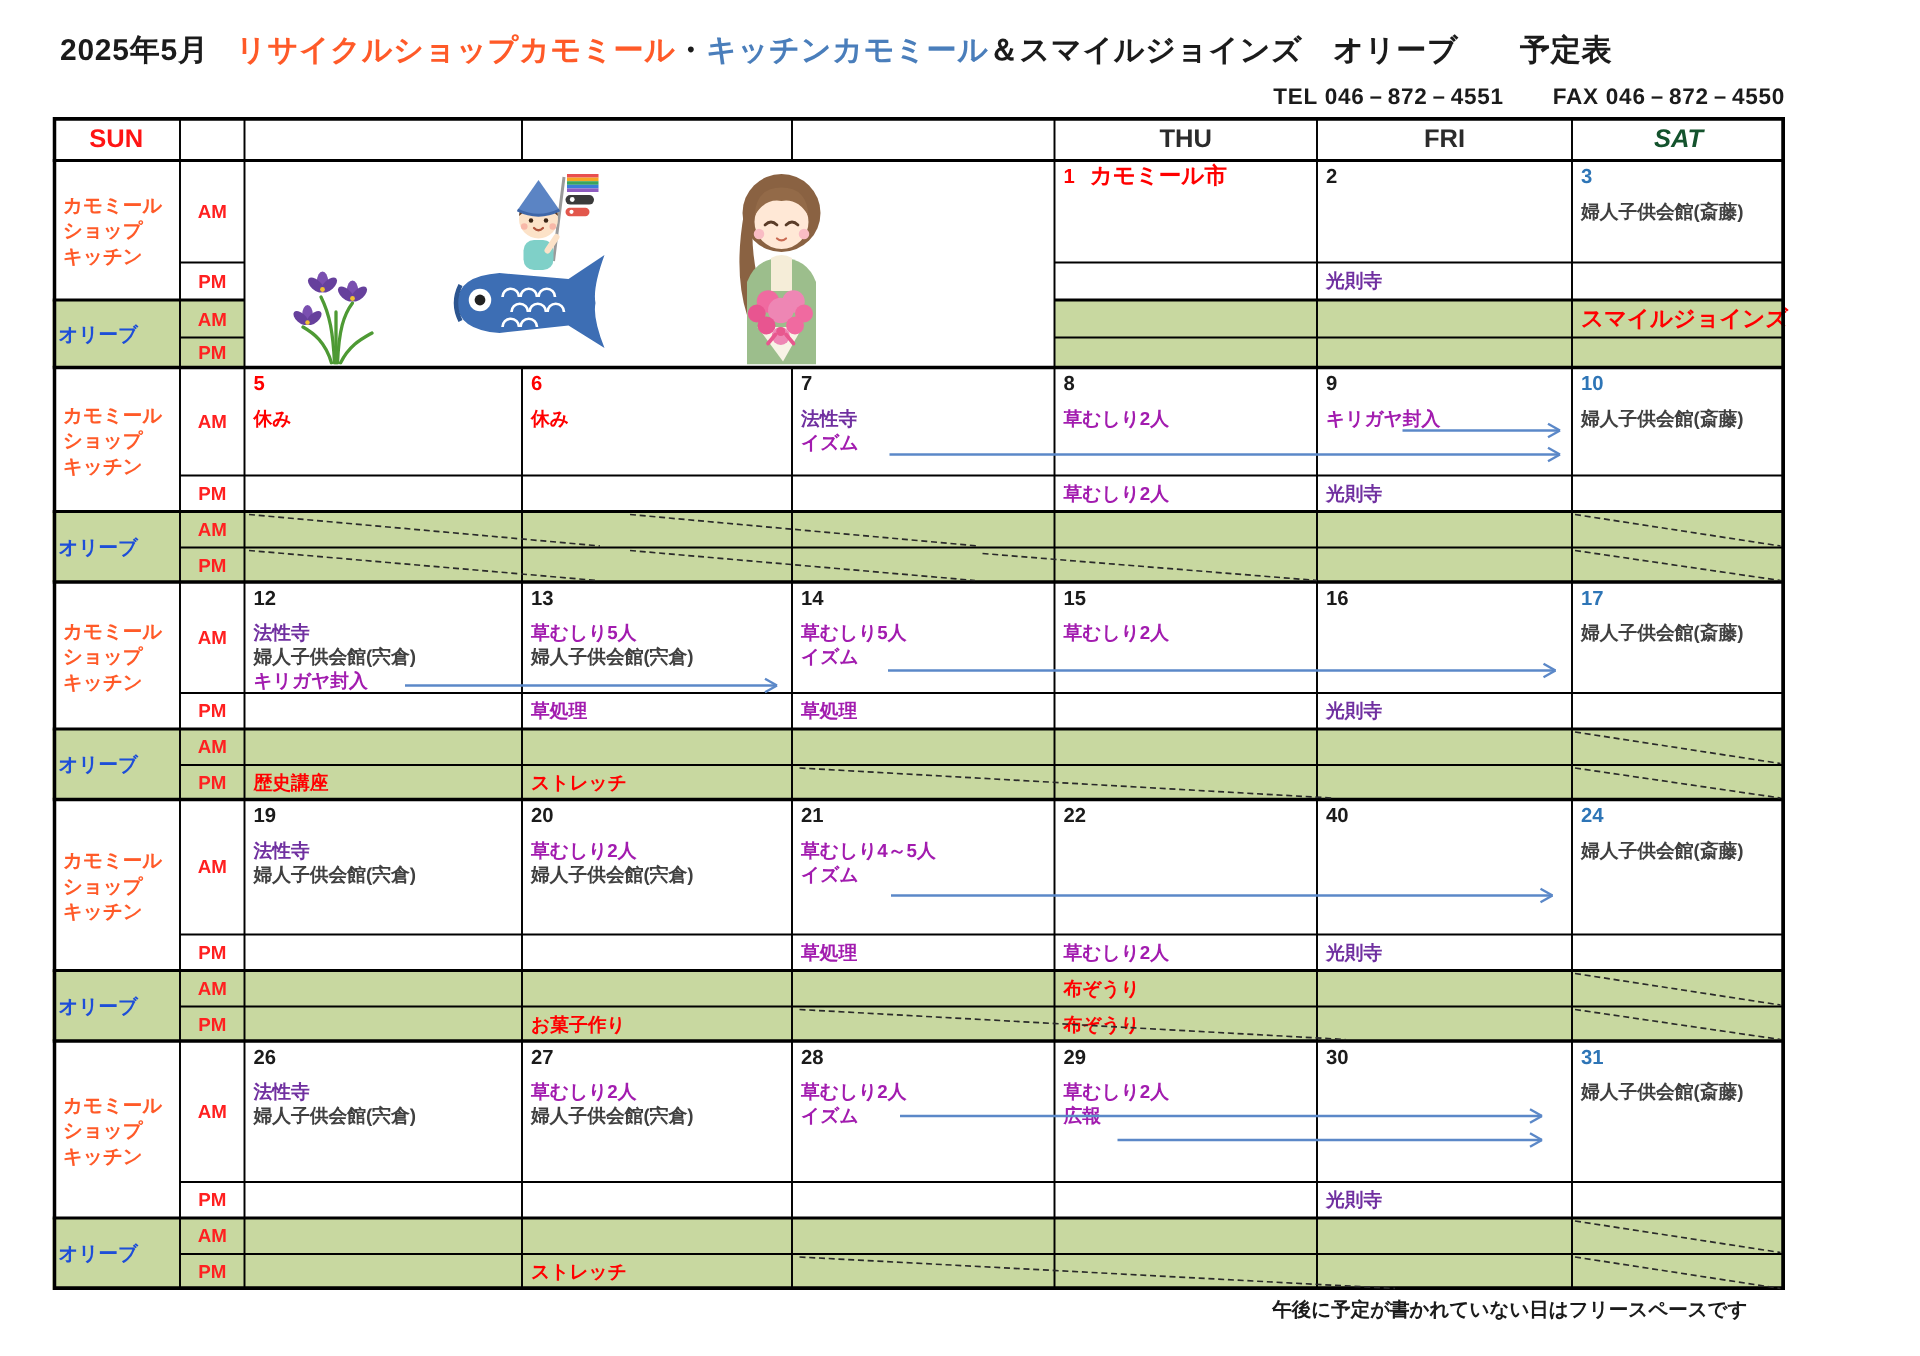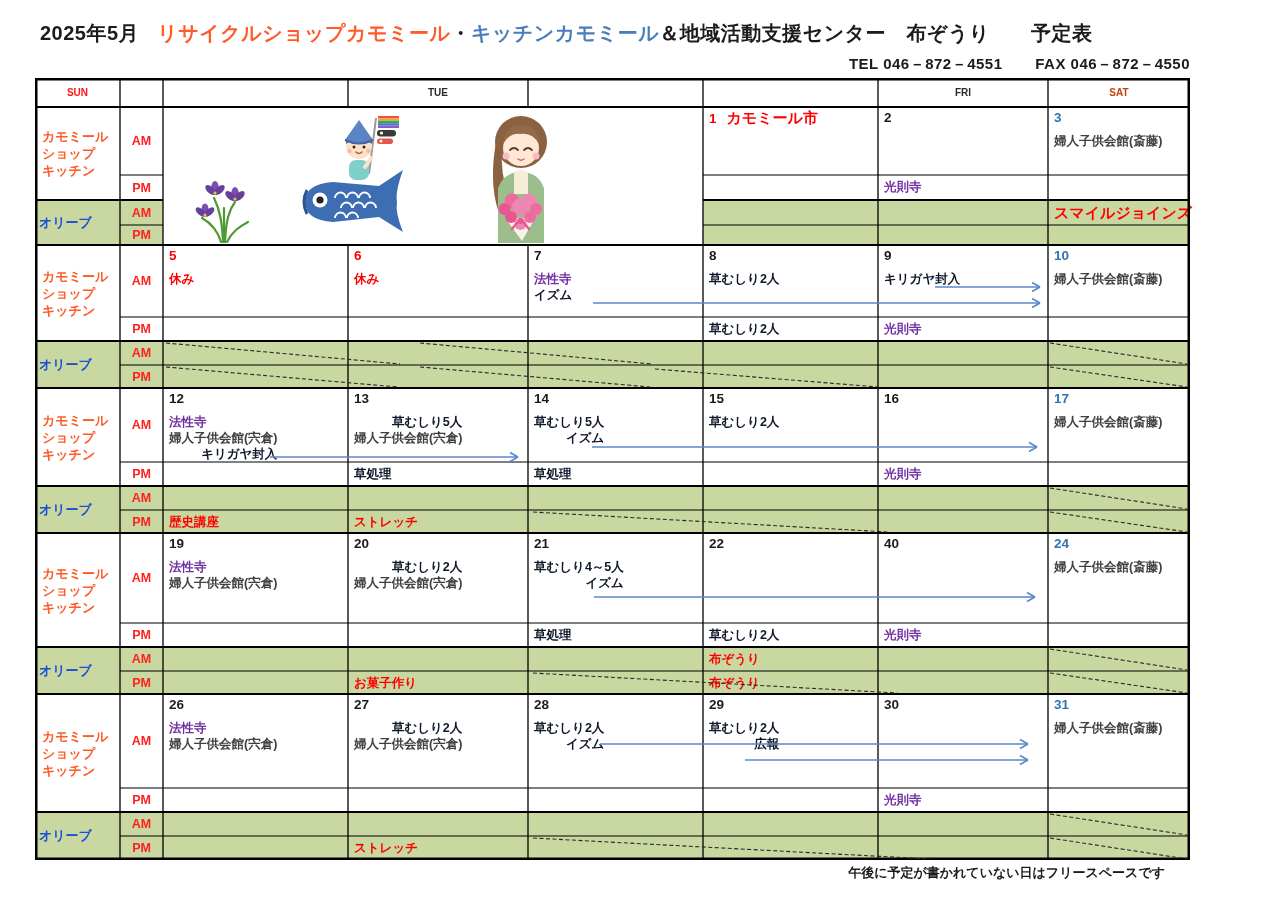--- a/index.html
+++ b/index.html
@@ -9,47 +9,47 @@
   }
   .abs{position:absolute;}
   #titlebar{left:40px;top:20px;font-size:20px;font-weight:700;white-space:nowrap;letter-spacing:.5px;}
   #titlebar .t-shop{color:#FF5A28;}
   #titlebar .t-kitchen{color:#4A7EBB;}
   #contact{top:55px;right:90px;font-size:15px;font-weight:700;letter-spacing:.5px;white-space:nowrap;}
   #contact span{margin-left:28px;}
   #contact span:first-child{margin-left:0;}
   #footnote{top:864px;right:115px;font-size:13px;font-weight:600;}
   #calendar{left:35px;top:78px;width:1155px;height:782px;}
-  .hdr{font-size:10px;font-weight:700;color:#2b2b2b;display:flex;align-items:center;justify-content:center;}
+  .hdr{font-size:17px;font-weight:700;color:#2b2b2b;display:flex;align-items:center;justify-content:center;}
   .hdr.sun{color:#FF1414;}
-  .hdr.sat{color:#c2410c;}
+  .hdr.sat{color:#14532d;font-style:italic;}
   .greenbg{background:#C8D8A0;}
   .shoplabel{display:flex;flex-direction:column;justify-content:center;padding-left:7px;box-sizing:border-box;}
   .shoplabel div{color:#FF5A28;font-weight:700;font-size:13px;line-height:17px;}
   .olabel{display:flex;align-items:center;padding-left:4px;box-sizing:border-box;color:#1d4ed8;font-weight:700;font-size:13px;}
   .ampm{display:flex;align-items:center;justify-content:center;color:#FF2020;font-weight:700;font-size:12.5px;}
   .num{font-size:13.5px;font-weight:600;color:#1b1b1b;line-height:17px;}
   .num.red{color:#FF0000;}
   .num.sat{color:#2E75B6;}
   .line{font-size:12.5px;font-weight:600;line-height:16px;white-space:nowrap;}
-  .c-k{color:#0f172a;text-align:right;}
+  .c-k{color:#a21caf;}
   .c-red{color:#FF0000;font-weight:700;}
   .c-red-big{color:#FF0000;font-weight:700;font-size:15px;line-height:17px;}
   .c-blue{color:#404040;}
   .c-purple{color:#7030A0;}
   .inlinecell{display:flex;align-items:baseline;gap:10px;}
   svg{display:block;}
 </style>
 </head>
 <body>
 
 <div class="abs" id="titlebar">
   <span>2025年5月</span>
   <span>&nbsp;</span>
-  <span class="t-shop">リサイクルショップカモミール</span><span>・</span><span class="t-kitchen">キッチンカモミール</span><span>＆地域活動支援センター　布ぞうり　　予定表</span>
+  <span class="t-shop">リサイクルショップカモミール</span><span>・</span><span class="t-kitchen">キッチンカモミール</span><span>＆スマイルジョインズ　オリーブ　　予定表</span>
 </div>
 
 <div class="abs" id="contact">
   <span>TEL 046－872－4551</span>
   <span>FAX 046－872－4550</span>
 </div>
 
 <div class="abs" id="calendar">
 
   <svg class="abs" style="left:158px;top:98px;" width="62" height="67" viewBox="0 0 62 67">
@@ -161,21 +161,21 @@
       <circle cx="44.5" cy="95" r="8.5" fill="#EE86B4"></circle>
       <circle cx="35" cy="105" r="6" fill="#E85590"></circle>
       <circle cx="54" cy="105" r="6" fill="#F06AA0"></circle>
       <circle cx="44.5" cy="112" r="6" fill="#EE86B4"></circle>
       <circle cx="44.5" cy="109" r="3" fill="#E8578E"></circle>
       <path d="M41,111 l-5,6 M48,111 l5,6" stroke="#E8578E" stroke-width="2.5" stroke-linecap="round"></path>
     </g>
   </svg>
 
 <div class="hdr sun" style="position: absolute; left: 0px; top: 0px; width: 85px; height: 29px;">SUN</div>
-    <div class="hdr" style="position: absolute; left: 313px; top: 0px; width: 180px; height: 29px;">TUE</div>
+    <div class="hdr" style="position: absolute; left: 668px; top: 0px; width: 175px; height: 29px;">THU</div>
     <div class="hdr" style="position: absolute; left: 843px; top: 0px; width: 170px; height: 29px;">FRI</div>
     <div class="hdr sat" style="position: absolute; left: 1013px; top: 0px; width: 142px; height: 29px;">SAT</div>
     <div class="greenbg" style="position: absolute; left: 0px; top: 122px; width: 128px; height: 45px; z-index: 0;"></div>
     <div class="greenbg" style="position: absolute; left: 668px; top: 122px; width: 487px; height: 45px; z-index: 0;"></div>
     <div class="shoplabel" style="position: absolute; left: 0px; top: 29px; width: 85px; height: 93px; z-index: 2;">
       <div style="position: static;">カモミール</div>
       <div style="position: static;">ショップ</div>
       <div style="position: static;">キッチン</div>
     </div>
     <div class="olabel" style="position: absolute; left: 0px; top: 122px; width: 85px; height: 45px; z-index: 2;">オリーブ</div>

